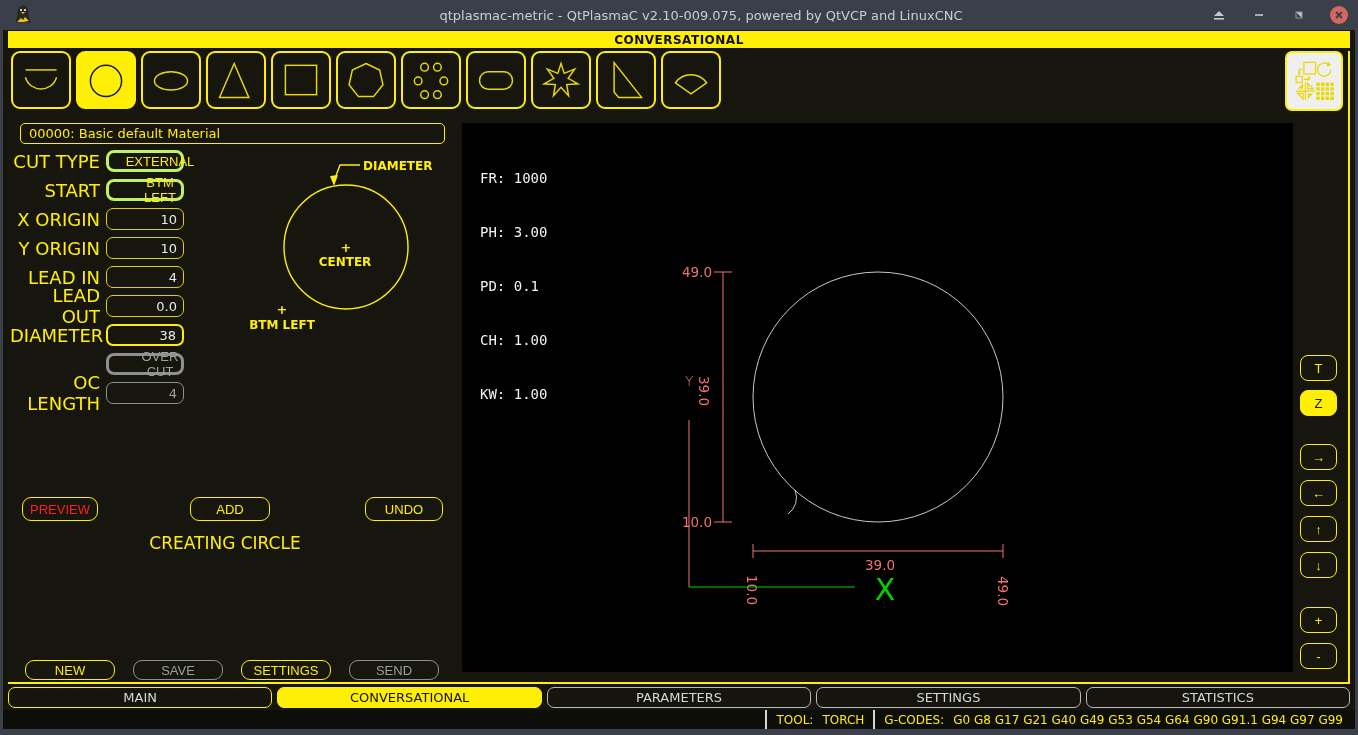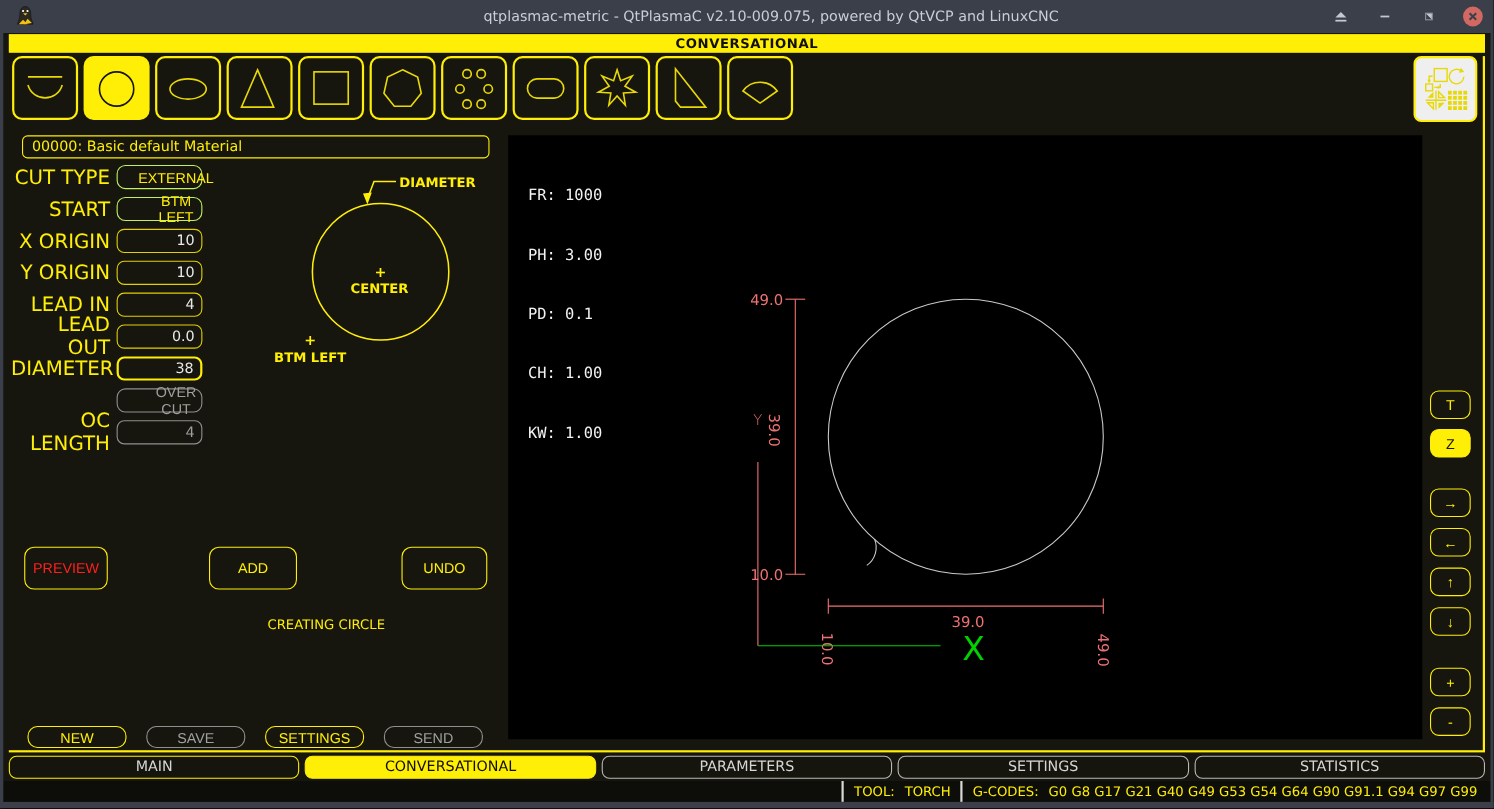--- a/index.html
+++ b/index.html
@@ -23,30 +23,30 @@
   .shape-btn.sel{background:#ffee06;color:#16160e;}
   .shape-btn svg{stroke:currentColor;fill:none;stroke-width:1.6;}
   .block-btn{position:absolute;top:51px;left:1285px;width:58px;height:60px;border:2px solid #ffee06;border-radius:7px;
              box-sizing:border-box;color:#e8d805;display:flex;align-items:center;justify-content:center;}
   
   .material{position:absolute;left:20px;top:123px;width:425px;height:21px;border:1px solid #ffee06;border-radius:5px;
             background:transparent;color:#ffee06;font-size:13px;display:flex;align-items:center;padding-left:8px;box-sizing:border-box;}
   .frow{position:absolute;left:10px;width:440px;height:22px;display:flex;align-items:center;}
   .flabel{width:90px;text-align:right;color:#ffee06;font-size:18px;flex:none;}
   .fctrl{margin-left:6px;width:78px;height:22px;box-sizing:border-box;flex:none;}
-  .obtn{border:1px solid #bef264;border-radius:8px;background:transparent;color:#ffee06;font-size:13px;
+  .obtn{border:3px solid #bef264;border-radius:8px;background:transparent;color:#ffee06;font-size:13px;
         display:flex;align-items:center;justify-content:center;padding-left:36px;}
   .oinput{border:1px solid #e0d005;border-radius:7px;background:transparent;color:#e9e9e9;font-size:13px;
           text-align:right;padding:0 6px 0 2px;font-family:inherit;outline:none;}
   .oinput.focused{border:2px solid #ffee06;}
   .dis{border-color:#8f8f8f !important;color:#9f9f9f !important;}
-  .action{position:absolute;height:39px;border:1px solid #ffee06;border-radius:9px;background:transparent;
+  .action{position:absolute;height:24px;border:1px solid #ffee06;border-radius:9px;background:transparent;
           color:#ffee06;font-size:13px;display:flex;align-items:center;justify-content:center;box-sizing:border-box;}
   .action.red{color:#ff1f1f;}
-  .creating{position:absolute;left:100px;top:533px;width:250px;text-align:right;color:#ffee06;font-size:12px;margin-top:28px;}
+  .creating{position:absolute;left:100px;top:533px;width:250px;text-align:center;color:#ffee06;font-size:17px;}
   
   .preview{position:absolute;left:462px;top:123px;width:831px;height:549px;background:#000;}
   .codes{position:absolute;left:18px;top:10px;color:#f2f2f2;font-family:"DejaVu Sans Mono","Liberation Mono",monospace;
          font-size:14px;line-height:18px;white-space:pre;}
   .pv{position:absolute;left:0;top:0;}
   .pv .path{stroke:#c9c9c9;fill:none;stroke-width:1;}
   .pv .dim line{stroke:#ef7272;stroke-width:1;}
   .pv .dim text{fill:#ef7272;font-size:13.5px;font-family:"DejaVu Sans","Liberation Sans",sans-serif;}
   .pv .axis-y{fill:#ef7272;font-size:30px;font-weight:200;}
   .pv .xaxis line{stroke:#00d200;stroke-width:1;}

